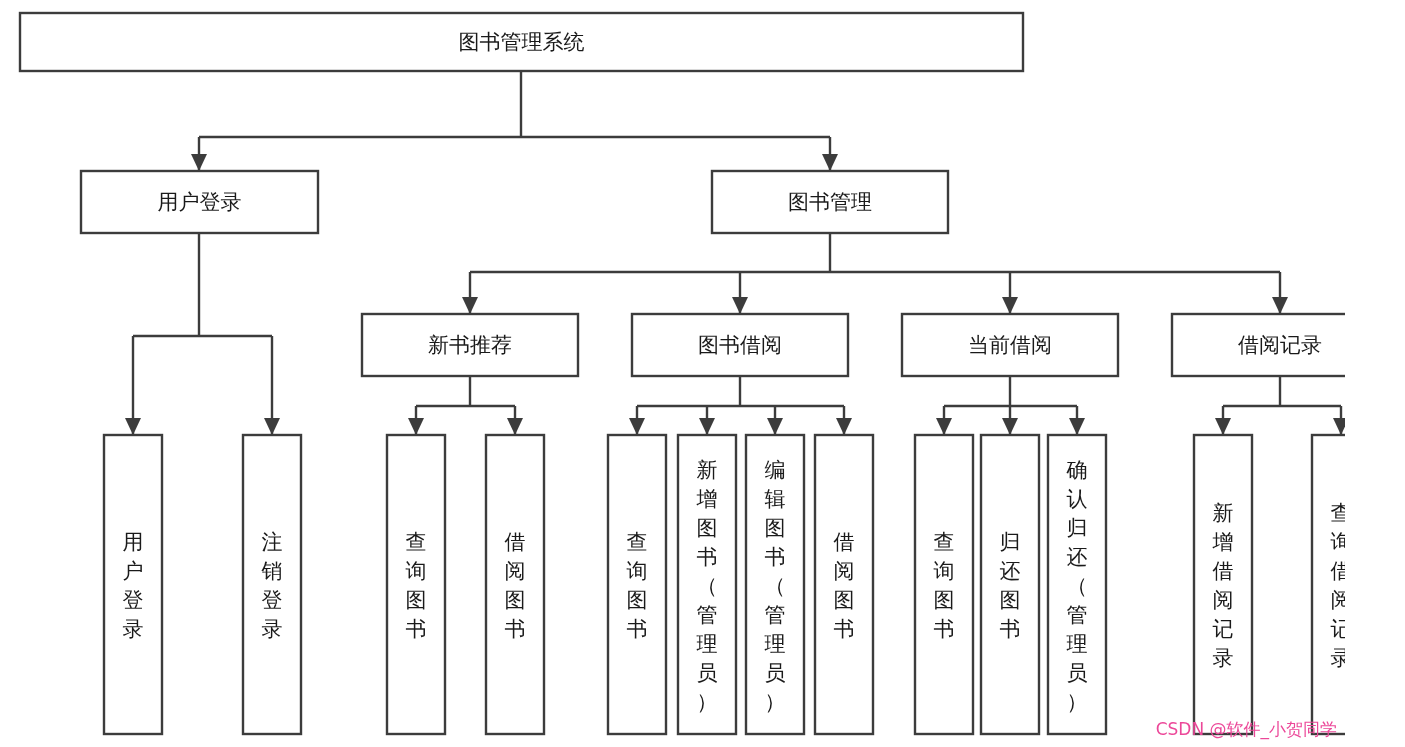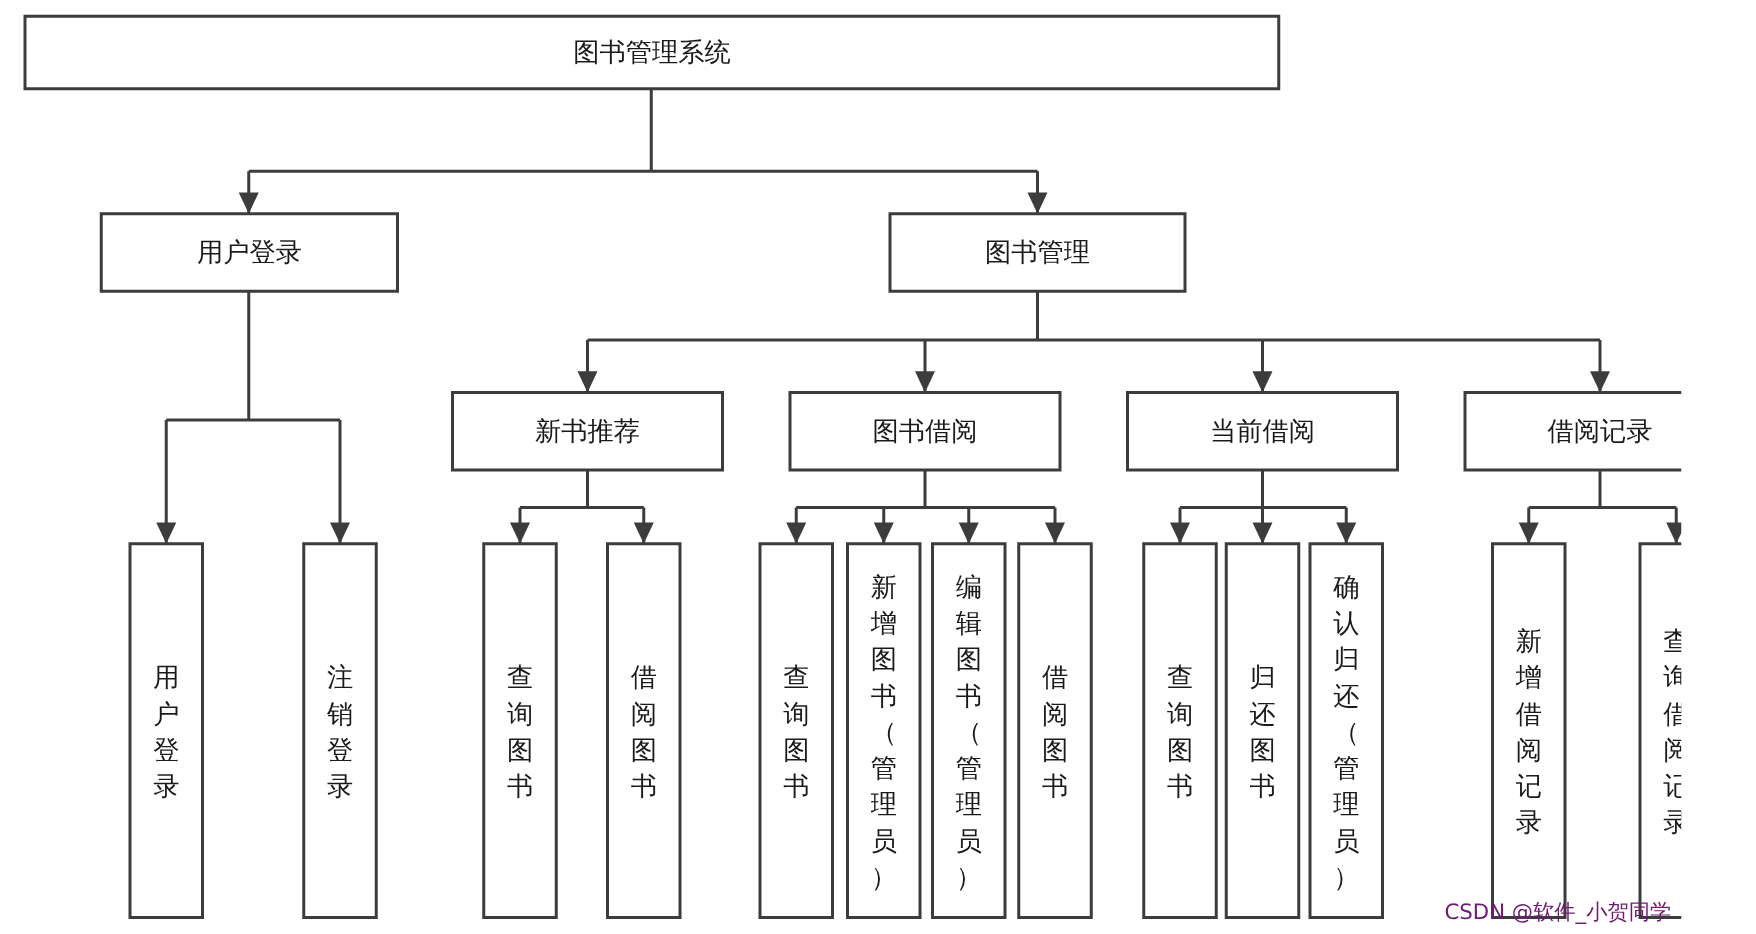--- a/index.html
+++ b/index.html
@@ -53,21 +53,21 @@
     font-size: 21px;
     fill: #1a1a1a;
     text-anchor: middle;
   }
   .watermark-text {
     position: absolute;
     right: 8px;
     bottom: 6px;
     font-family: "DejaVu Sans", "Liberation Sans", sans-serif;
     font-size: 17px;
-    color: #701a75;
+    color: #ec4899;
     white-space: nowrap;
     user-select: none;
     pointer-events: none;
   }
 </style>
 </head>
 <body>
 
 <div id="diagram-root">
   <svg class="diagram-canvas" viewBox="0 0 1405 747">

